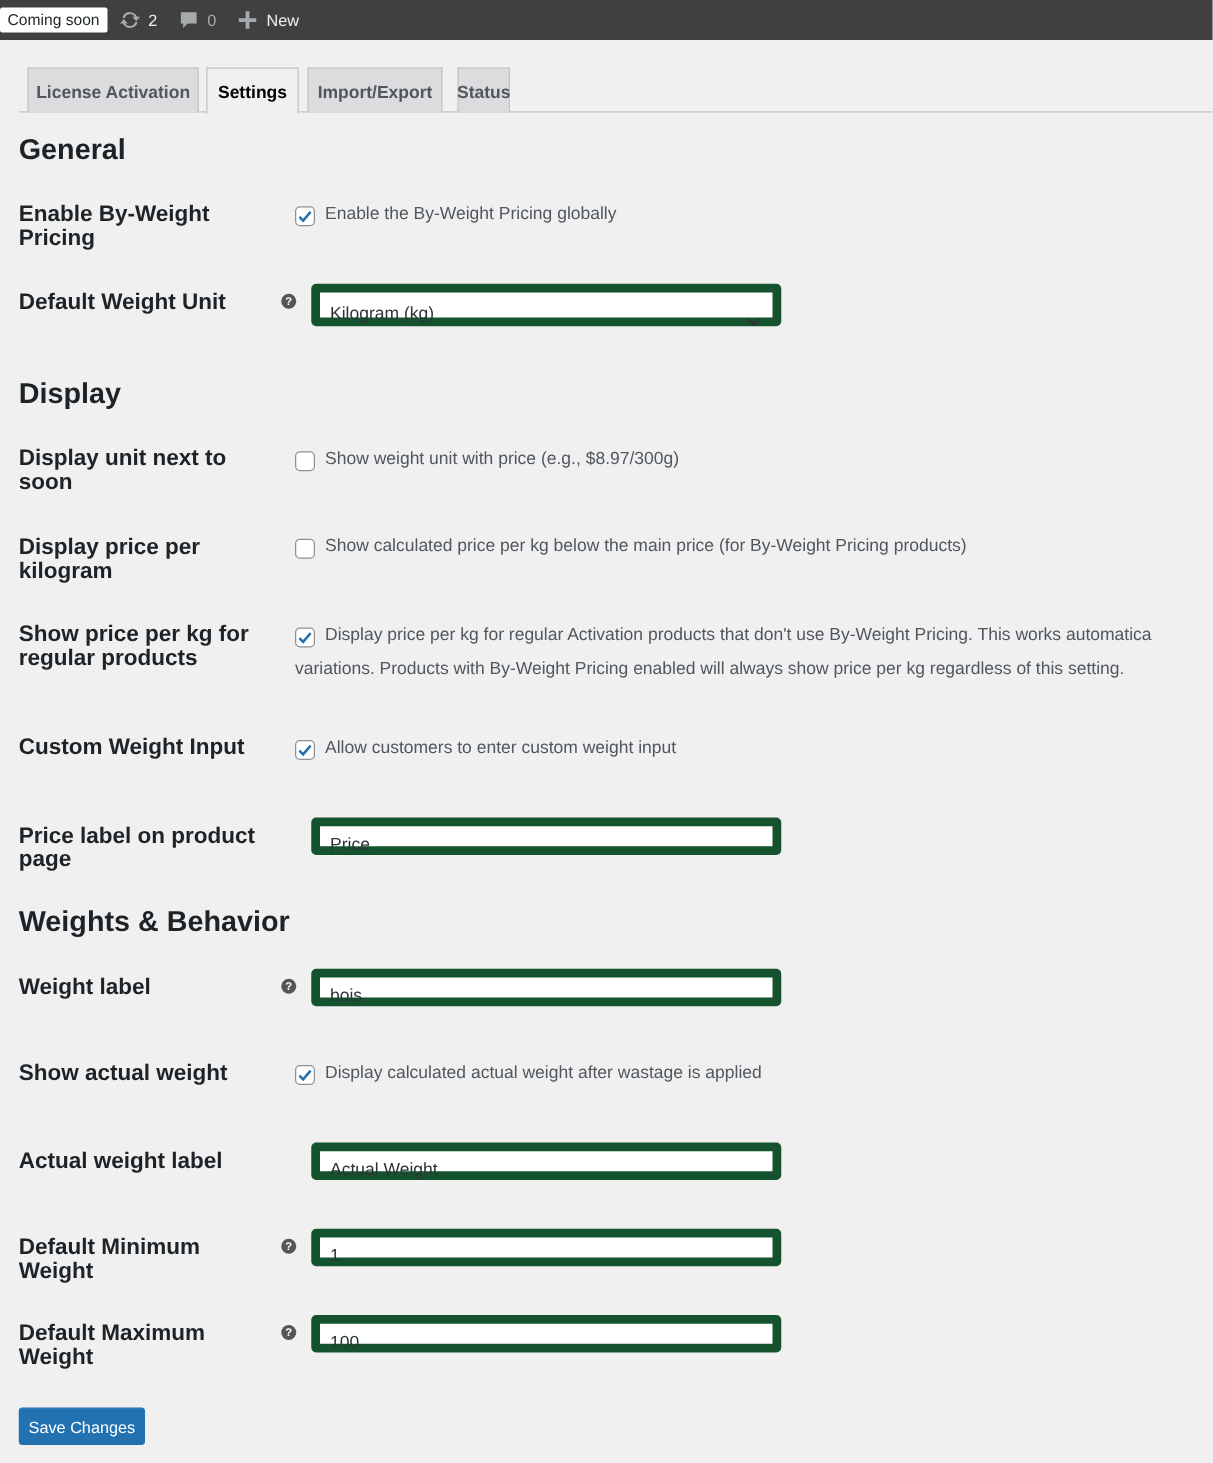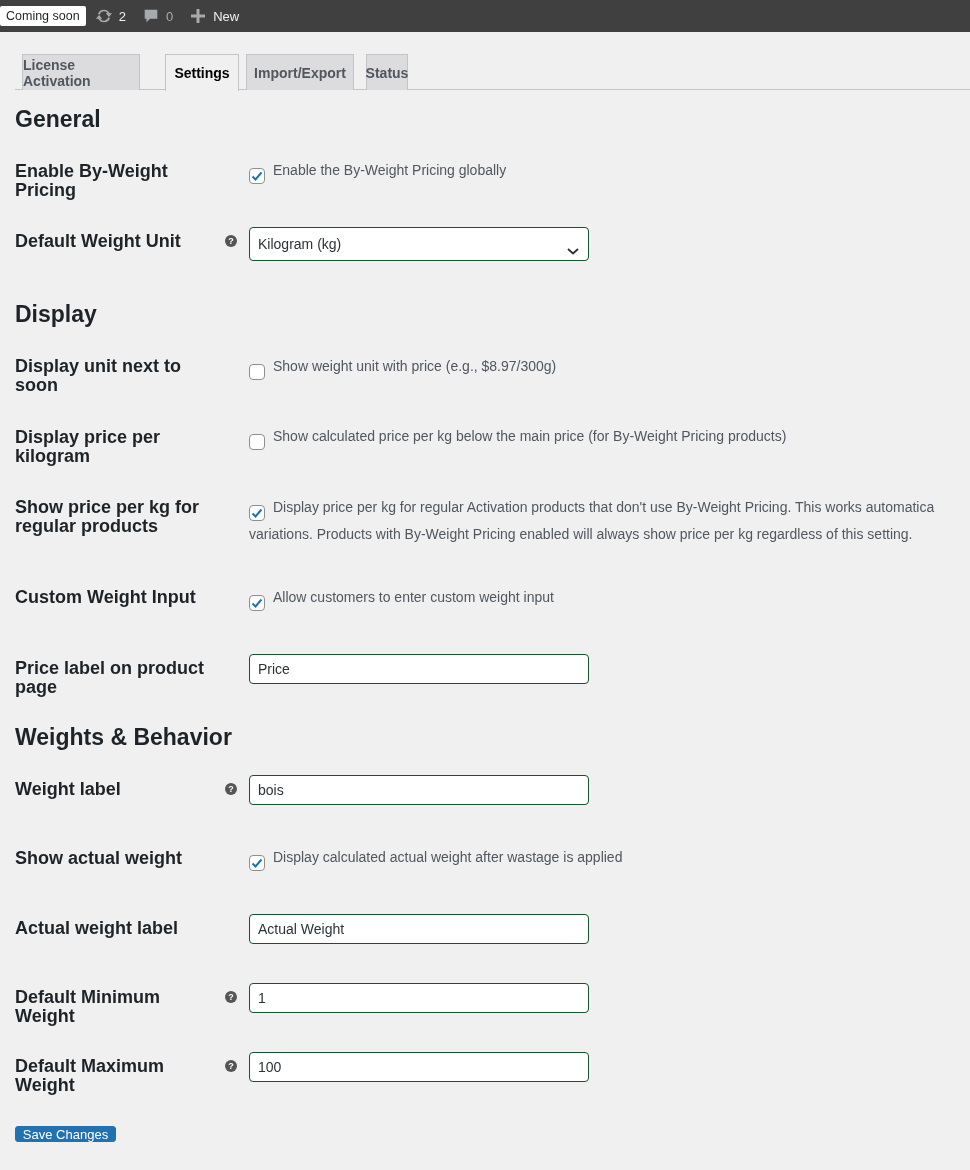--- a/index.html
+++ b/index.html
@@ -45,38 +45,38 @@
   .label {
     position: absolute; left: 15px; font-weight: bold; font-size: 18px; color: #1d2327;
     width: 200px; line-height: 19px;
   }
   .help {
     position: absolute; left: 225px; width: 12px; height: 12px; border-radius: 50%;
     background: #555; color: #fff; font-size: 9px; font-weight: bold;
     display: flex; align-items: center; justify-content: center;
   }
   .cb-row {
-    position: absolute; left: 249px; display: flex; align-items: flex-end;
+    position: absolute; left: 236px; display: flex; align-items: center;
     color: #50575e; font-size: 14px; line-height: 27px;
     white-space: nowrap;
   }
   .checkbox {
     width: 16px; height: 16px; border: 1px solid #8c8f94; border-radius: 4px;
     background: #fff; flex: none; margin-top: 5px; margin-right: 8px;
     display: flex; align-items: center; justify-content: center;
   }
   .input {
-    position: absolute; left: 249px; width: 340px; height: 30px;
-    background: #fff; border: 1px solid #14532d; border-radius: 4px;
+    position: absolute; left: 249px; width: 376px; height: 30px;
+    background: #fff; border: 7px solid #14532d; border-radius: 4px;
     padding: 0 8px; line-height: 28px; font-size: 14px; color: #2c3338;
   }
   .select { height: 34px; line-height: 32px; }
   .select .chev { position: absolute; right: 8px; top: 9px; }
   .save-btn {
-    position: absolute; left: 15px; top: 1126px; height: 16px; width: 101px;
+    position: absolute; left: 15px; top: 1126px; height: 30px; width: 101px;
     background: #2271b1; color: #fff; border: 1px solid #2271b1; border-radius: 3px;
     font-size: 13px; display: flex; align-items: center; justify-content: center;
   }
 </style>
 </head>
 <body>
 
 <div class="adminbar">
   <span class="coming-soon">Coming soon</span>
   <div class="ab-item">
@@ -99,21 +99,21 @@
     <span class="ico">
       <svg width="16" height="16" viewBox="0 0 16 16">
           <path d="M6.5 1h3v5.5H15v3H9.5V15h-3V9.5H1v-3h5.5z" fill="#a7aaad"></path>
         </svg>
     </span>
     <span>New</span>
   </div>
 </div>
 
 <div class="tabs">
-  <div class="tab" style="left:7px;width:118px">License Activation</div>
+  <div class="tab" style="left:7px;width:137px">License Activation</div>
   <div class="tab active" style="left:150px;width:74px">Settings</div>
   <div class="tab" style="left:231px;width:108px">Import/Export</div>
   <div class="tab" style="left:351px;width:42px">Status</div>
 </div>
 
 <div class="h2" style="top:106px">General</div>
 
 <div class="label" style="top:162px">Enable By-Weight Pricing</div>
 <div class="cb-row" style="top:157px">
   <span class="checkbox">

